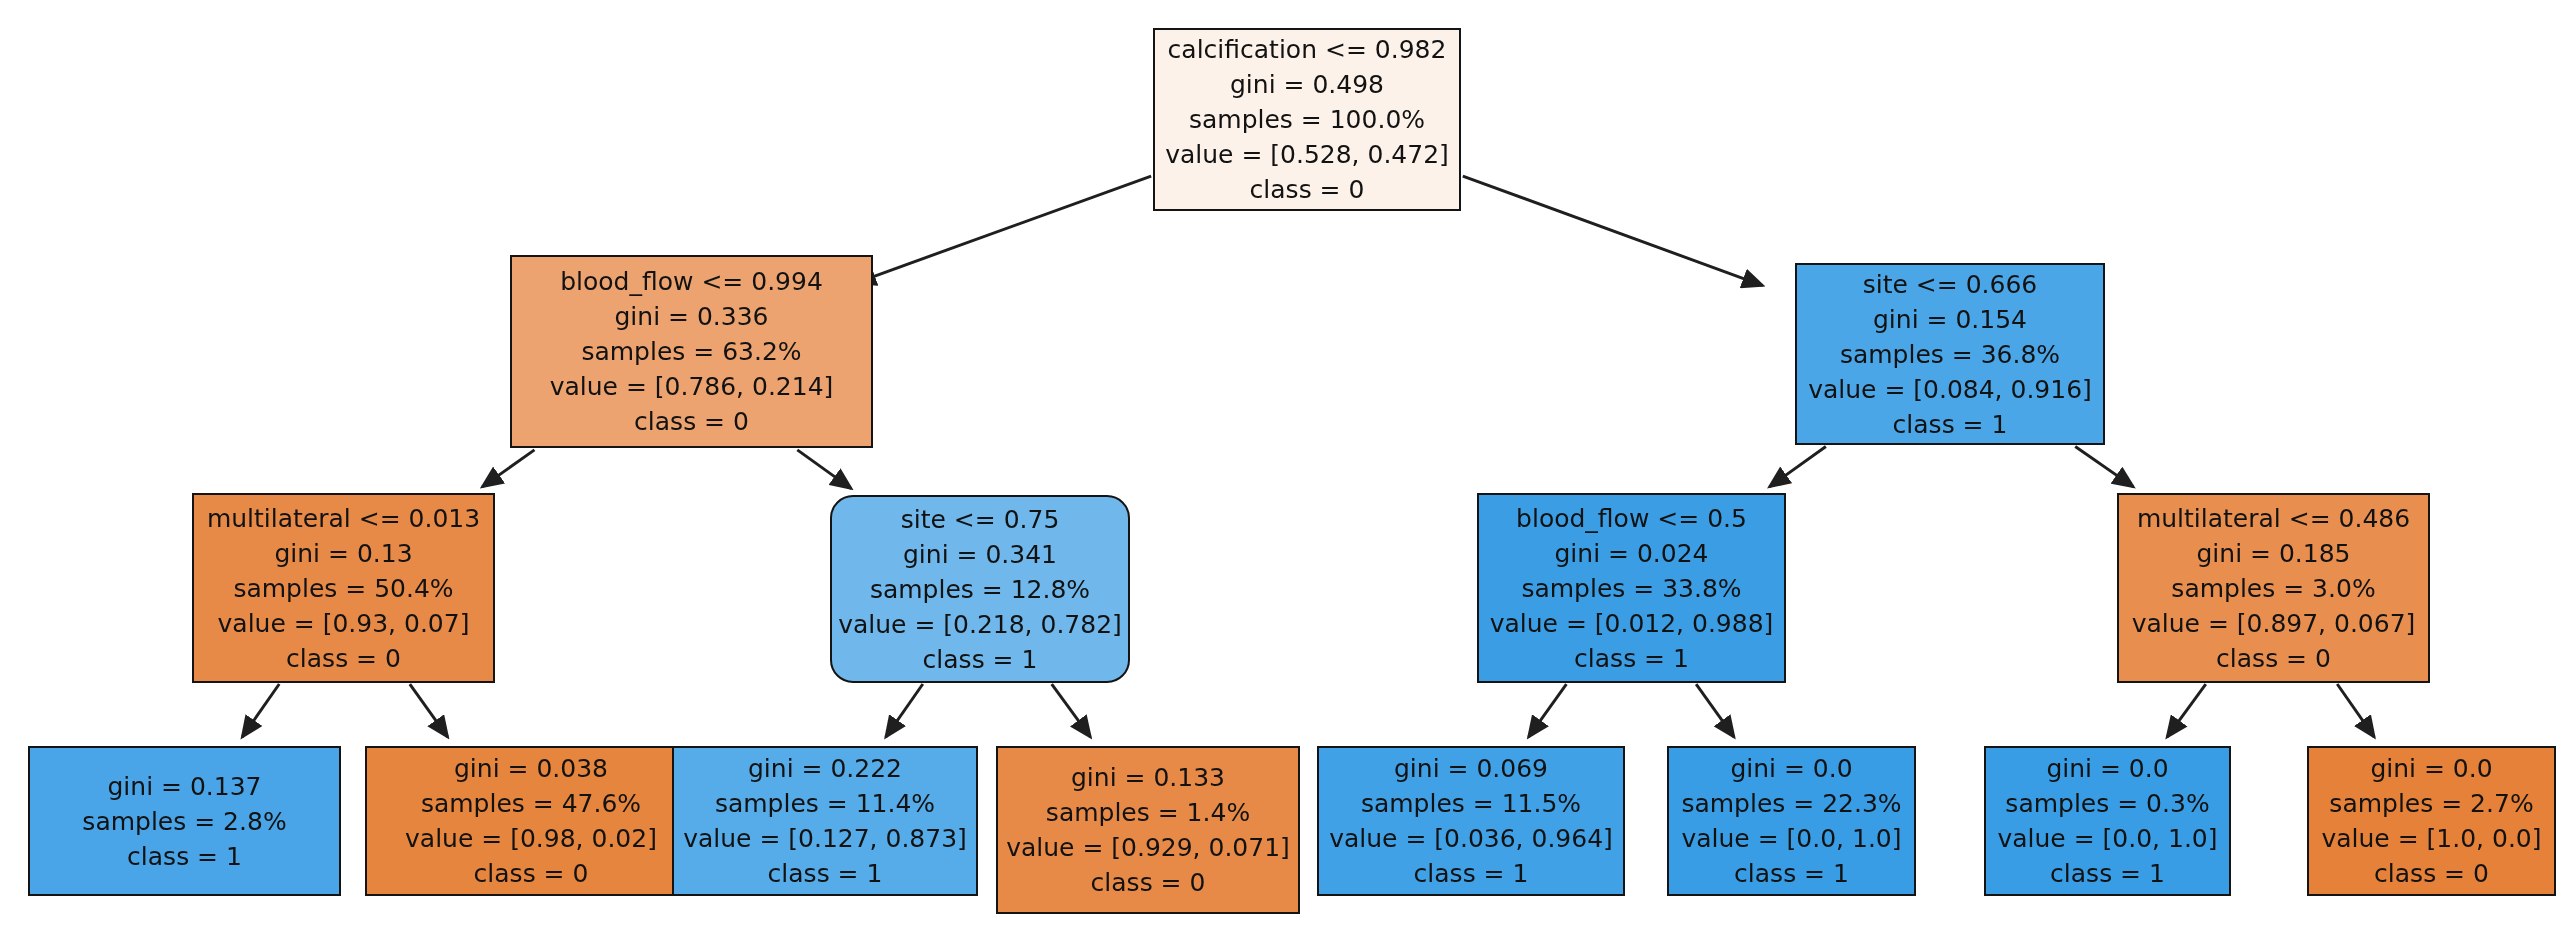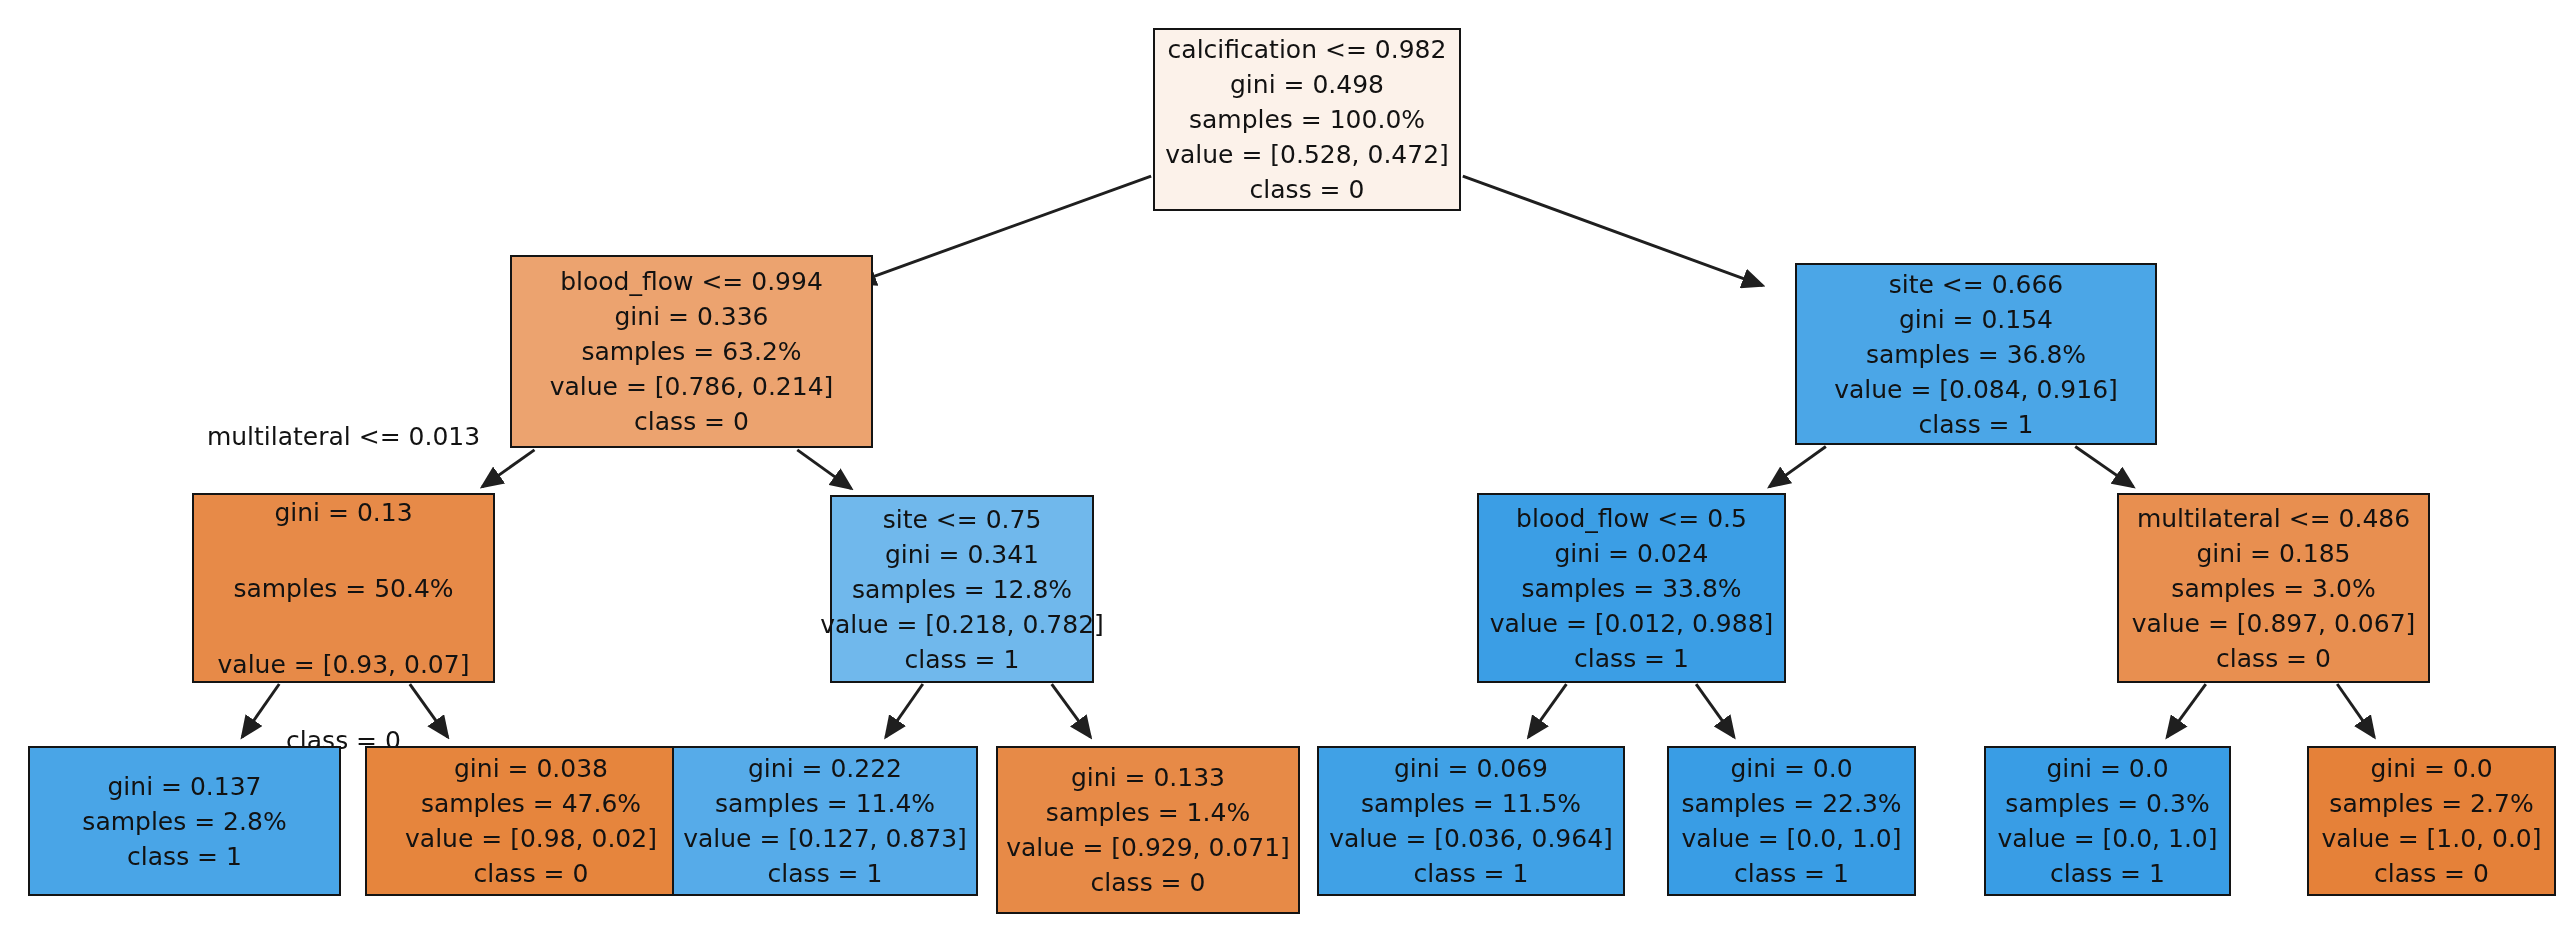--- a/index.html
+++ b/index.html
@@ -39,23 +39,23 @@
     font-size: 25px;
     text-align: center;
   }
   .node .line {
     line-height: 35px;
     white-space: nowrap;
   }
   
   #node-root { left: 1153px; top: 28px;  width: 308px; height: 183px; }
   #node-l2l  { left: 510px;  top: 255px; width: 363px; height: 193px; }
-  #node-l2r  { left: 1795px; top: 263px; width: 362px; height: 182px; }
+  #node-l2r  { left: 1795px; top: 263px; width: 310px; height: 182px; }
   #node-n1   { left: 192px;  top: 493px; width: 303px; height: 190px; }
-  #node-n2   { left: 830px;  top: 495px; width: 264px; height: 188px; }
+  #node-n2   { left: 830px;  top: 495px; width: 300px; height: 188px; border-radius: 23px; }
   #node-n3   { left: 1477px; top: 493px; width: 309px; height: 190px; }
   #node-n4   { left: 2117px; top: 493px; width: 313px; height: 190px; }
   #node-f1   { left: 28px;   top: 746px; width: 313px; height: 150px; }
   #node-f2   { left: 365px;  top: 746px; width: 332px; height: 150px; }
   #node-f3   { left: 672px;  top: 746px; width: 306px; height: 150px; }
   #node-f4   { left: 996px; top: 746px; width: 304px; height: 168px; }
   #node-f5   { left: 1317px; top: 746px; width: 308px; height: 150px; }
   #node-f6   { left: 1667px; top: 746px; width: 249px; height: 150px; }
   #node-f7   { left: 1984px; top: 746px; width: 247px; height: 150px; }
   #node-f8   { left: 2307px; top: 746px; width: 249px; height: 150px; }
@@ -104,21 +104,21 @@
   </div>
 
   <div class="node" id="node-l2r" style="background-color: rgb(75, 166, 231);">
     <div class="line">site &lt;= 0.666</div>
     <div class="line">gini = 0.154</div>
     <div class="line">samples = 36.8%</div>
     <div class="line">value = [0.084, 0.916]</div>
     <div class="line">class = 1</div>
   </div>
 
-  <div class="node" id="node-n1" style="background-color: rgb(231, 138, 72); gap: 41px;">
+  <div class="node" id="node-n1" style="background-color: rgb(231, 138, 72);">
     <div class="line">multilateral &lt;= 0.013</div>
     <div class="line">gini = 0.13</div>
     <div class="line">samples = 50.4%</div>
     <div class="line">value = [0.93, 0.07]</div>
     <div class="line">class = 0</div>
   </div>
 
   <div class="node" id="node-n2" style="background-color: rgb(112, 184, 236);">
     <div class="line">site &lt;= 0.75</div>
     <div class="line">gini = 0.341</div>

